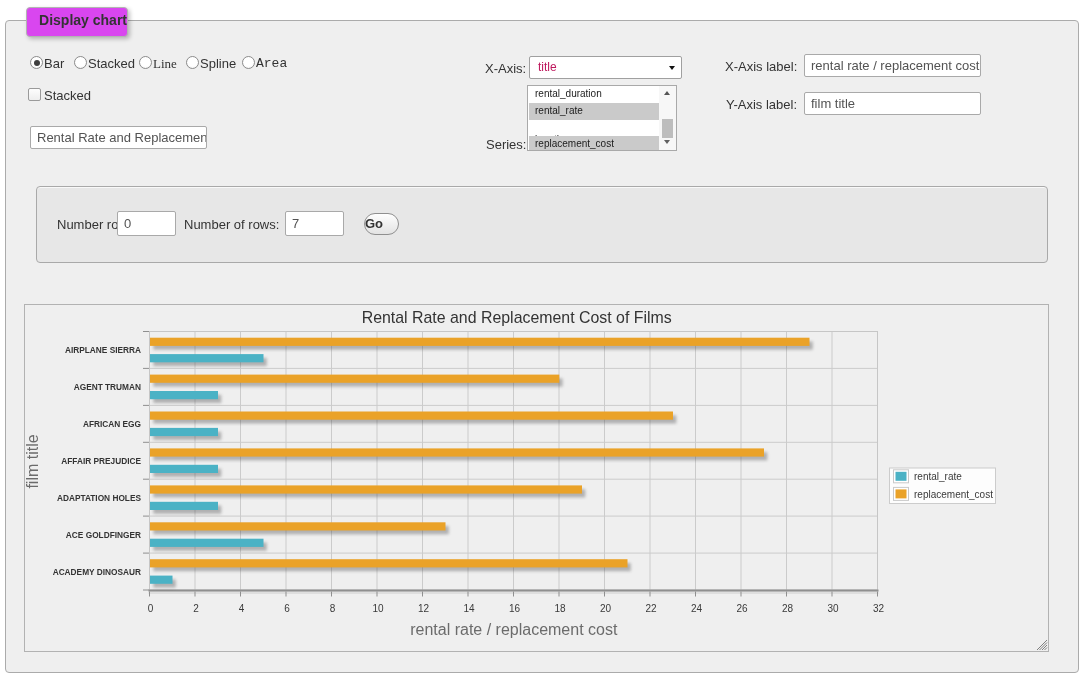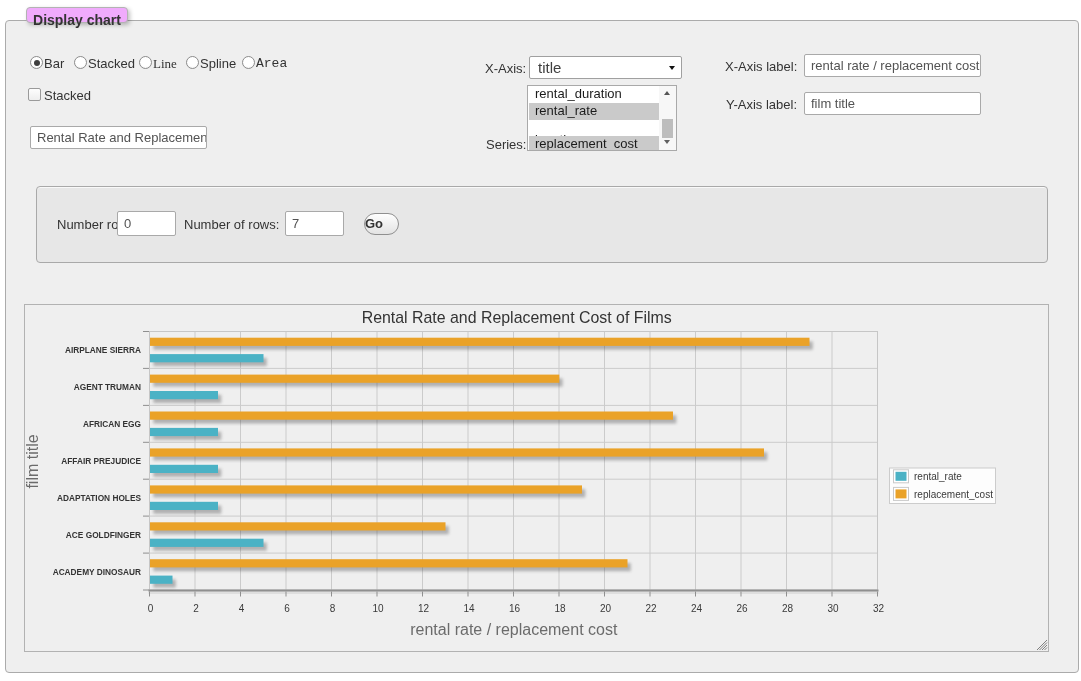--- a/index.html
+++ b/index.html
@@ -1,41 +1,41 @@
 <!DOCTYPE html>
 <html><head><meta charset="utf-8"><title>Display chart</title>
 <style>
 * { margin:0; padding:0; box-sizing:border-box; }
 html,body { background:#fff; }
 body { font-family:"Liberation Sans", sans-serif; }
 #page { position:relative; width:1081px; height:681px; overflow:hidden; background:#fff; }
 .abs { position:absolute; }
 #fieldset { left:5px; top:20px; width:1074px; height:653px; background:#efefef;
   border:1px solid #ababab; border-radius:4px; }
-#legendbox { left:26px; top:7px; width:102px; height:16px; background:#f0abfc;
+#legendbox { left:26px; top:7px; width:102px; height:30px; background:#d946ef;
   border:1px solid #b3b3b3; border-radius:4px; box-shadow:2px 2px 4px rgba(0,0,0,0.25);
-  font-size:14px; font-weight:bold; color:#333; line-height:24px; text-align:center; }
+  font-size:14px; font-weight:bold; color:#333; line-height:24px; text-align:right; }
 .lbl { font-size:13px; color:#333; white-space:nowrap; }
 .radio { width:13px; height:13px; border-radius:50%; border:1px solid #8c8c8c;
   background:radial-gradient(circle at 50% 40%, #fff 55%, #e9e9e9); }
 .radio.sel::after { content:""; position:absolute; left:3px; top:3px; width:6px; height:6px;
   border-radius:50%; background:#3e3e3e; }
 .checkbox { width:13px; height:13px; border:1px solid #9a9a9a; border-radius:2px;
   background:linear-gradient(#fdfdfd,#eee); }
 .tinput { background:#fff; border:1px solid #a9a9a9; border-radius:2px;
   font-size:13px; color:#535353; line-height:21px; padding-left:6px; overflow:hidden;
   white-space:nowrap; }
 #selectbox { left:529px; top:56px; width:153px; height:23px; background:#fff;
   border:1px solid #a0a0a0; border-radius:2px; }
-#selectbox .txt { position:absolute; left:8px; top:0; line-height:21px; font-size:15px; color:#404040; }
+#selectbox .txt { position:absolute; left:8px; top:0; line-height:21px; font-size:12px; color:#be185d; }
 #selectbox .arr { position:absolute; right:6.5px; top:8.5px; width:0; height:0;
   border-left:3.5px solid transparent; border-right:3.5px solid transparent; border-top:4.5px solid #111; }
 #listbox { left:527px; top:85px; width:150px; height:66px; background:#fff;
   border:1px solid #a9a9a9; overflow:hidden; }
-.litem { position:absolute; left:1px; width:132px; height:17px; font-size:13px;
+.litem { position:absolute; left:1px; width:132px; height:17px; font-size:10px;
   color:#1b1b1b; line-height:16px; padding-left:6px; white-space:nowrap; }
 .litem.sel { background:#cacaca; }
 #sbar { position:absolute; right:0; top:0; width:17px; height:64px; background:#f7f7f7; }
 .sbtn { position:absolute; left:0; width:17px; height:16px; background:#f7f7f7; }
 .tri { position:absolute; left:4.5px; width:0; height:0; border-left:3.5px solid transparent;
   border-right:3.5px solid transparent; }
 #sthumb { position:absolute; left:3px; top:33px; width:11px; height:19px; background:#bdbdbd; }
 #paramsbox { left:36px; top:186px; width:1012px; height:77px; background:#e7e7e7;
   border:1px solid #a9a9a9; border-radius:4px; box-shadow:inset 0 1px 0 rgba(255,255,255,0.75); }
 #gobtn { left:364px; top:213px; width:35px; height:22px; border:1px solid #8f8f8f;

